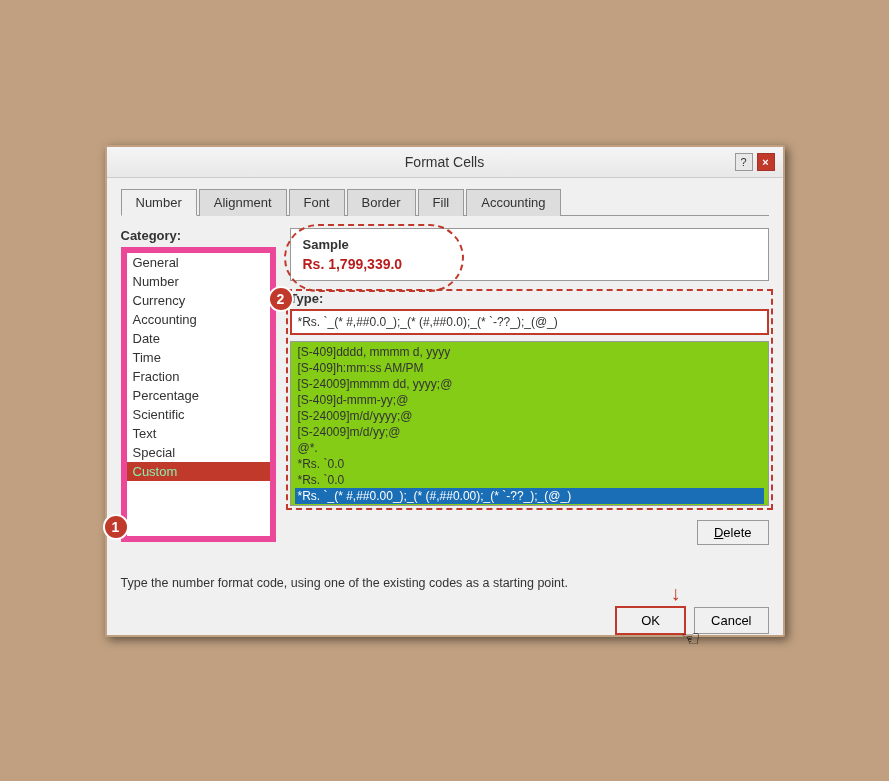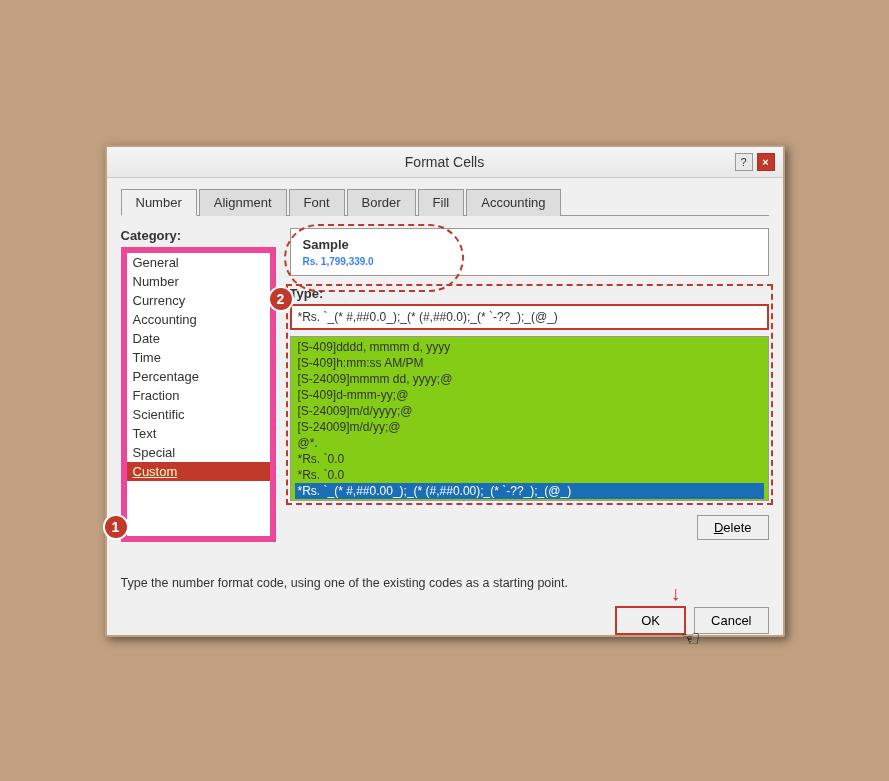--- a/index.html
+++ b/index.html
@@ -127,22 +127,21 @@
 
     .category-item {
       padding: 2px 6px;
       cursor: pointer;
       color: #333;
       white-space: nowrap;
     }
 
     .category-item.selected {
       background: #c0392b;
-      color: #fef9c3;
-      text-decoration: underline;
+      color: #86efac;
     }
 
     
     .badge-1 {
       position: absolute;
       left: -18px;
       bottom: 28px;
       width: 26px;
       height: 26px;
       background: #c0392b;
@@ -175,23 +174,23 @@
     }
 
     .sample-label {
       font-weight: bold;
       font-size: 13px;
       margin-bottom: 4px;
       color: #333;
     }
 
     .sample-value {
-      font-size: 10px;
-      font-weight: bold;
-      color: #3b82f6;
+      font-size: 14px;
+      font-weight: bold;
+      color: #b91c1c;
     }
 
     
     .sample-oval-outline {
       position: absolute;
       top: -4px;
       left: -6px;
       width: 180px;
       height: 68px;
       border: 2px dashed #c0392b;
@@ -400,22 +399,22 @@
 
       <div class="category-section">
         <div class="category-label">Category:</div>
         <div class="category-list">
           <div class="category-item">General</div>
           <div class="category-item">Number</div>
           <div class="category-item">Currency</div>
           <div class="category-item">Accounting</div>
           <div class="category-item">Date</div>
           <div class="category-item">Time</div>
+          <div class="category-item">Fraction</div>
           <div class="category-item">Percentage</div>
-          <div class="category-item">Fraction</div>
           <div class="category-item">Scientific</div>
           <div class="category-item">Text</div>
           <div class="category-item">Special</div>
           <div class="category-item selected">Custom</div>
         </div>
 
         <div class="badge-1">1</div>
       </div>
 
       <div class="right-panel">

